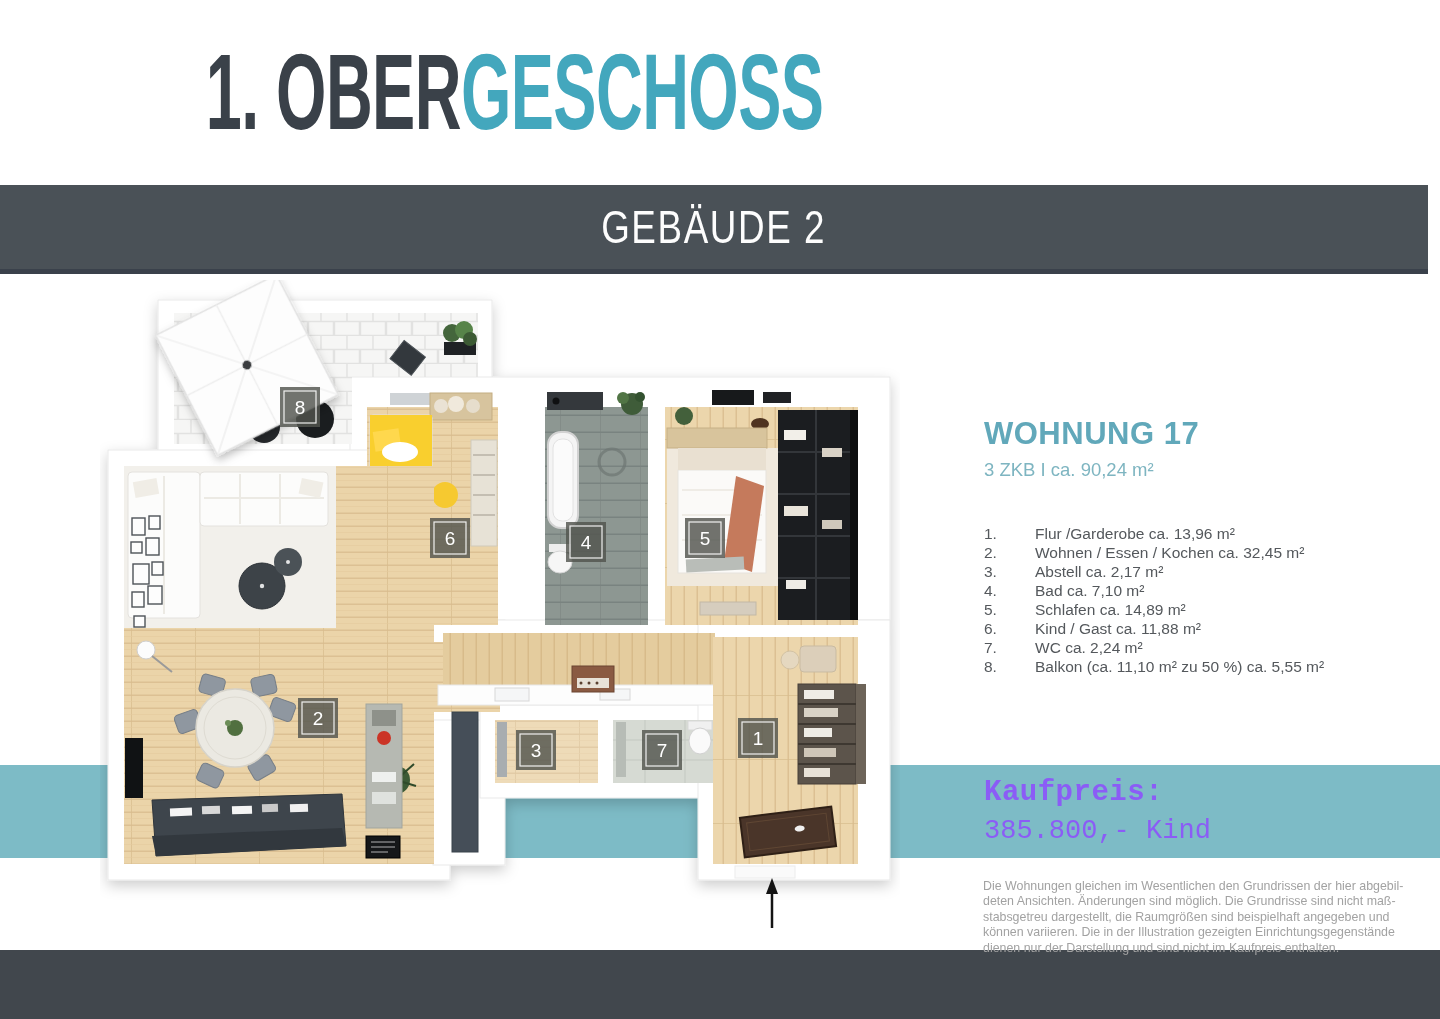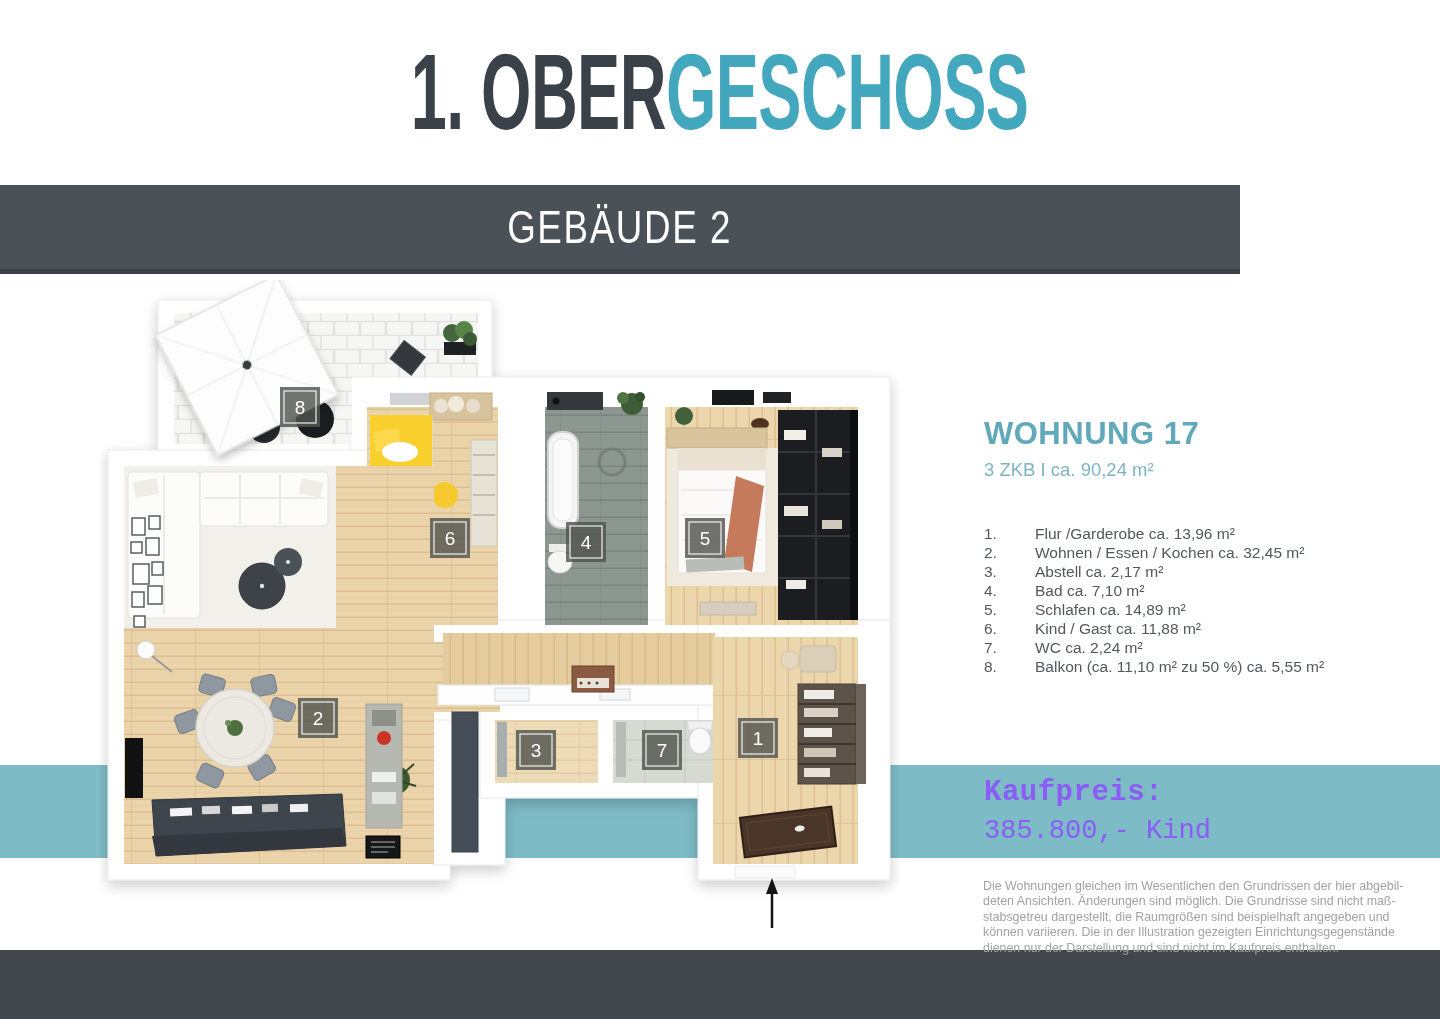--- a/index.html
+++ b/index.html
@@ -1,28 +1,28 @@
 <!DOCTYPE html>
 <html><head>
 <meta charset="utf-8">
 <style>
   html,body{margin:0;padding:0;background:#ffffff;}
   body{width:1440px;height:1019px;position:relative;overflow:hidden;
        font-family:"Liberation Sans", sans-serif;}
 
   
   .title-wrap{position:absolute;top:36px;left:0;width:1440px;height:120px;
-              text-align:center;white-space:nowrap;}
+              white-space:nowrap;}
   .title-inner{display:inline-block;font-weight:bold;font-size:108px;line-height:112px;
                letter-spacing:-1px;transform:scaleX(0.60);transform-origin:center top;}
   .title-dark{color:#3a4149;}
   .title-teal{color:#43a7bd;}
 
   
-  .banner{position:absolute;top:185px;left:0;width:1240px;height:84px;
+  .banner{position:absolute;top:185px;left:0;width:1428px;height:84px;
           background:#4a5157;border-bottom:5px solid #3a414b;
           display:flex;align-items:center;justify-content:center;}
   .banner-text{display:inline-block;color:#fdfdfd;font-size:46px;letter-spacing:2px;
                transform:scaleX(0.80);transform-origin:center center;}
 
   
   .teal-band{position:absolute;top:765px;left:0;width:1440px;height:93px;background:#7dbbc6;}
   .bottom-band{position:absolute;top:950px;left:0;width:1440px;height:69px;background:#41474d;}
 
   

